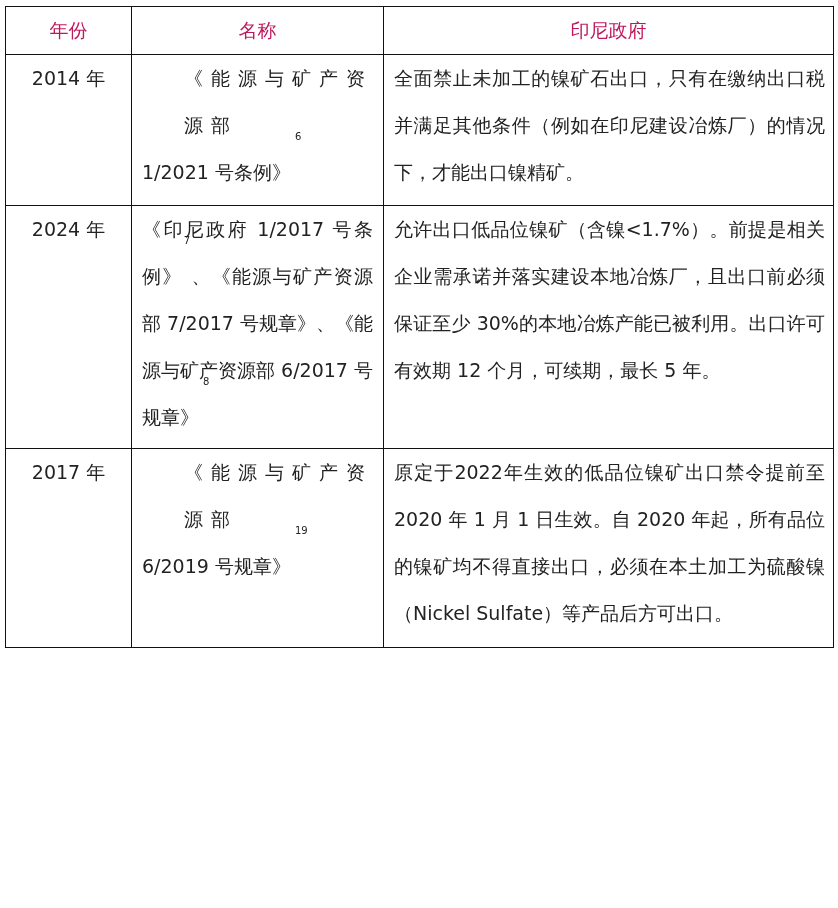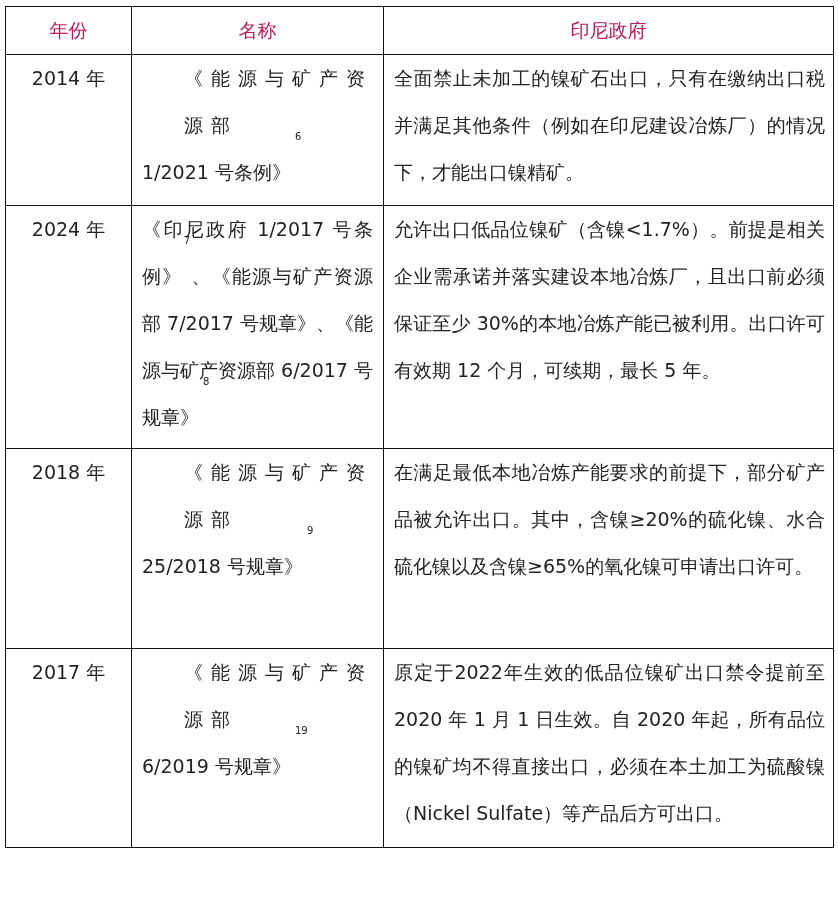--- a/index.html
+++ b/index.html
@@ -121,32 +121,20 @@
         <span>2024 年</span>
       </td>
       <td class="name">
         <span>《印尼政府 1/2017 号条例》</span><sup style="margin-left:1px;">7</sup><span>、《能源与矿产资源部 7/2017 号规章》、《能源与矿产资源部 6/2017 号规章》</span><sup>8</sup>
       </td>
       <td class="point">
         <span>允许出口低品位镍矿（含镍&lt;1.7%）。前提是相关企业需承诺并落实建设本地冶炼厂，且出口前必须保证至少 30%的本地冶炼产能已被利用。出口许可有效期 12 个月，可续期，最长 5 年。</span>
       </td>
     </tr>
 
-    <tr class="r-2018">
-      <td class="year">
-        <span>2018 年</span>
-      </td>
-      <td class="name">
-        <div class="spread">《能源与矿产资源部</div>
-        <div><span>25/2018 号规章》</span><sup>9</sup></div>
-      </td>
-      <td class="point">
-        <span>在满足最低本地冶炼产能要求的前提下，部分矿产品被允许出口。其中，含镍≥20%的硫化镍、水合硫化镍以及含镍≥65%的氧化镍可申请出口许可。</span>
-      </td>
-    </tr>
 
     <tr class="r-2019">
       <td class="year">
         <span>2017 年</span>
       </td>
       <td class="name">
         <div class="spread">《能源与矿产资源部</div>
         <div><span>6/2019 号规章》</span><sup>19</sup></div>
       </td>
       <td class="point">

